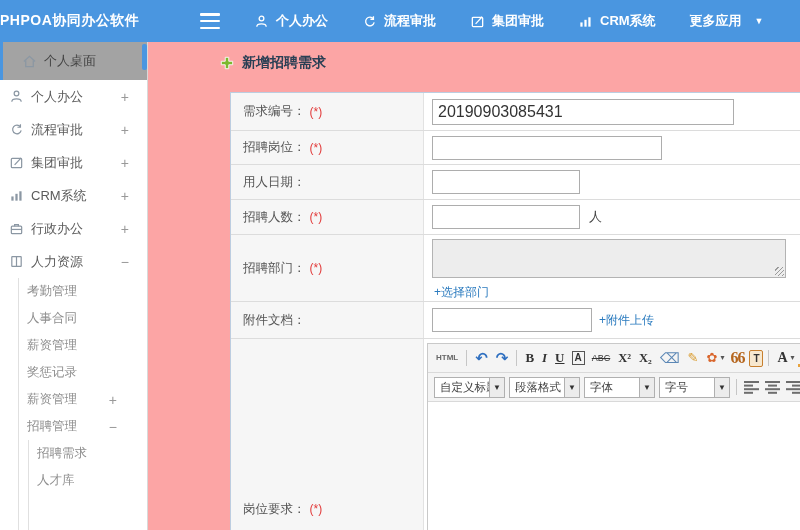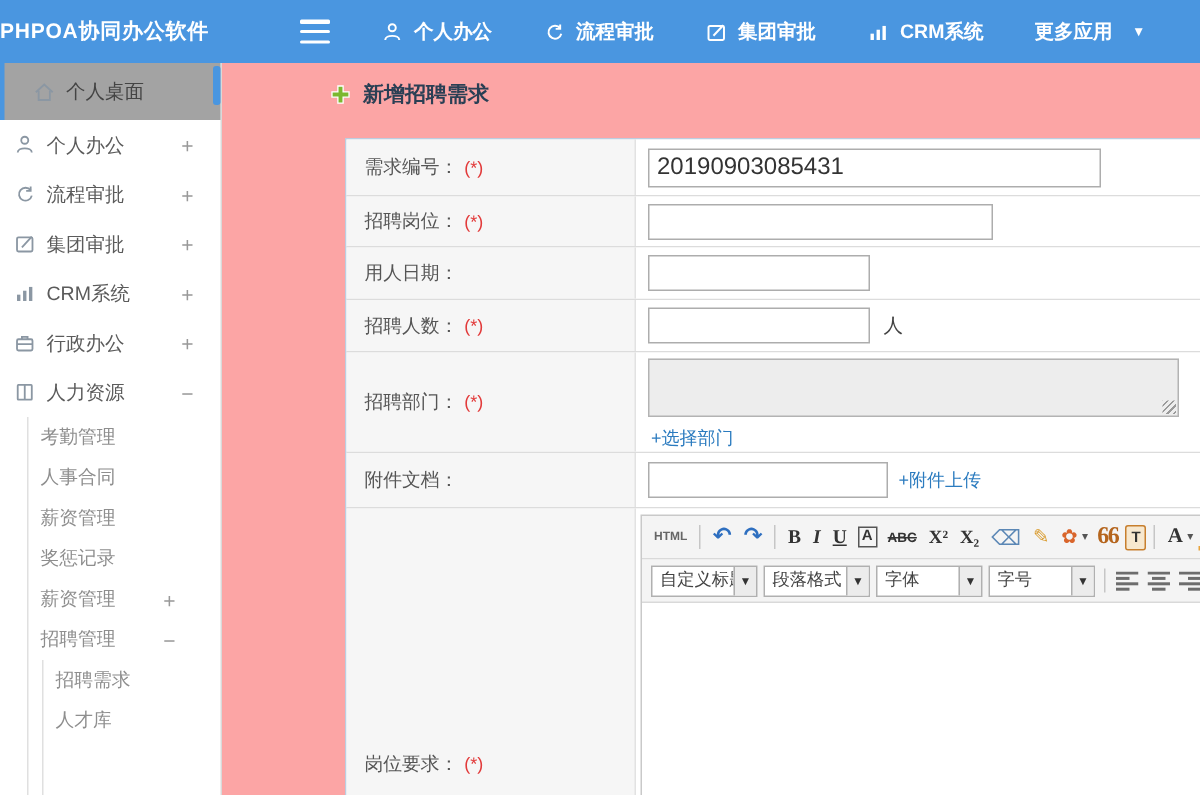--- a/index.html
+++ b/index.html
@@ -69,21 +69,21 @@
   .tb{background:#f4f4f4;border-bottom:1px solid #d9d9d9;display:flex;align-items:center;padding:2px 4px;height:24px;}
   .tbtn{display:inline-block;font-size:13px;color:#333;padding:0 3px;margin:0 1px;line-height:20px;
     text-align:center;cursor:pointer;white-space:nowrap;}
   .t-html{font-size:8px;font-weight:bold;color:#666;letter-spacing:0;}
   .t-sep{width:1px;height:16px;background:#c6c6c6;padding:0;margin:0 4px;}
   .t-undo{color:#2e6fc0;font-size:15px;font-weight:bold;}
   .t-b{font-family:"Liberation Serif","DejaVu Serif",serif;font-weight:bold;}
   .t-i{font-family:"Liberation Serif","DejaVu Serif",serif;font-style:italic;font-weight:bold;}
   .t-u{font-family:"Liberation Serif","DejaVu Serif",serif;text-decoration:underline;font-weight:bold;}
   .t-abox{border:1px solid #555;font-size:10px;line-height:12px;padding:0 2px;margin:0 3px;font-weight:bold;}
-  .t-strike{font-size:9px;text-decoration:line-through;font-weight:bold;}
+  .t-strike{font-size:9px;text-decoration:line-through;font-weight:normal;}
   .t-x{font-family:"Liberation Serif","DejaVu Serif",serif;font-size:12.5px;font-weight:bold;}
   .t-eraser{color:#5b87b5;font-size:14px;}
   .t-brush{color:#d99a2b;font-size:13px;}
   .t-palette{color:#d9652b;font-size:13px;}
   .t-caret{font-size:8px;color:#555;padding:0 1px;margin-left:-2px;}
   .t-quote{font-family:"Liberation Serif","DejaVu Serif",serif;color:#b5651d;font-weight:bold;
     font-size:16px;letter-spacing:-1px;}
   .t-paste{border:1px solid #c77f2e;background:#f7e8cf;font-size:10px;font-weight:bold;width:12px;
     padding:0;line-height:15px;height:15px;border-radius:2px;}
   .t-a{font-family:"Liberation Serif","DejaVu Serif",serif;font-size:14px;font-weight:bold;}

